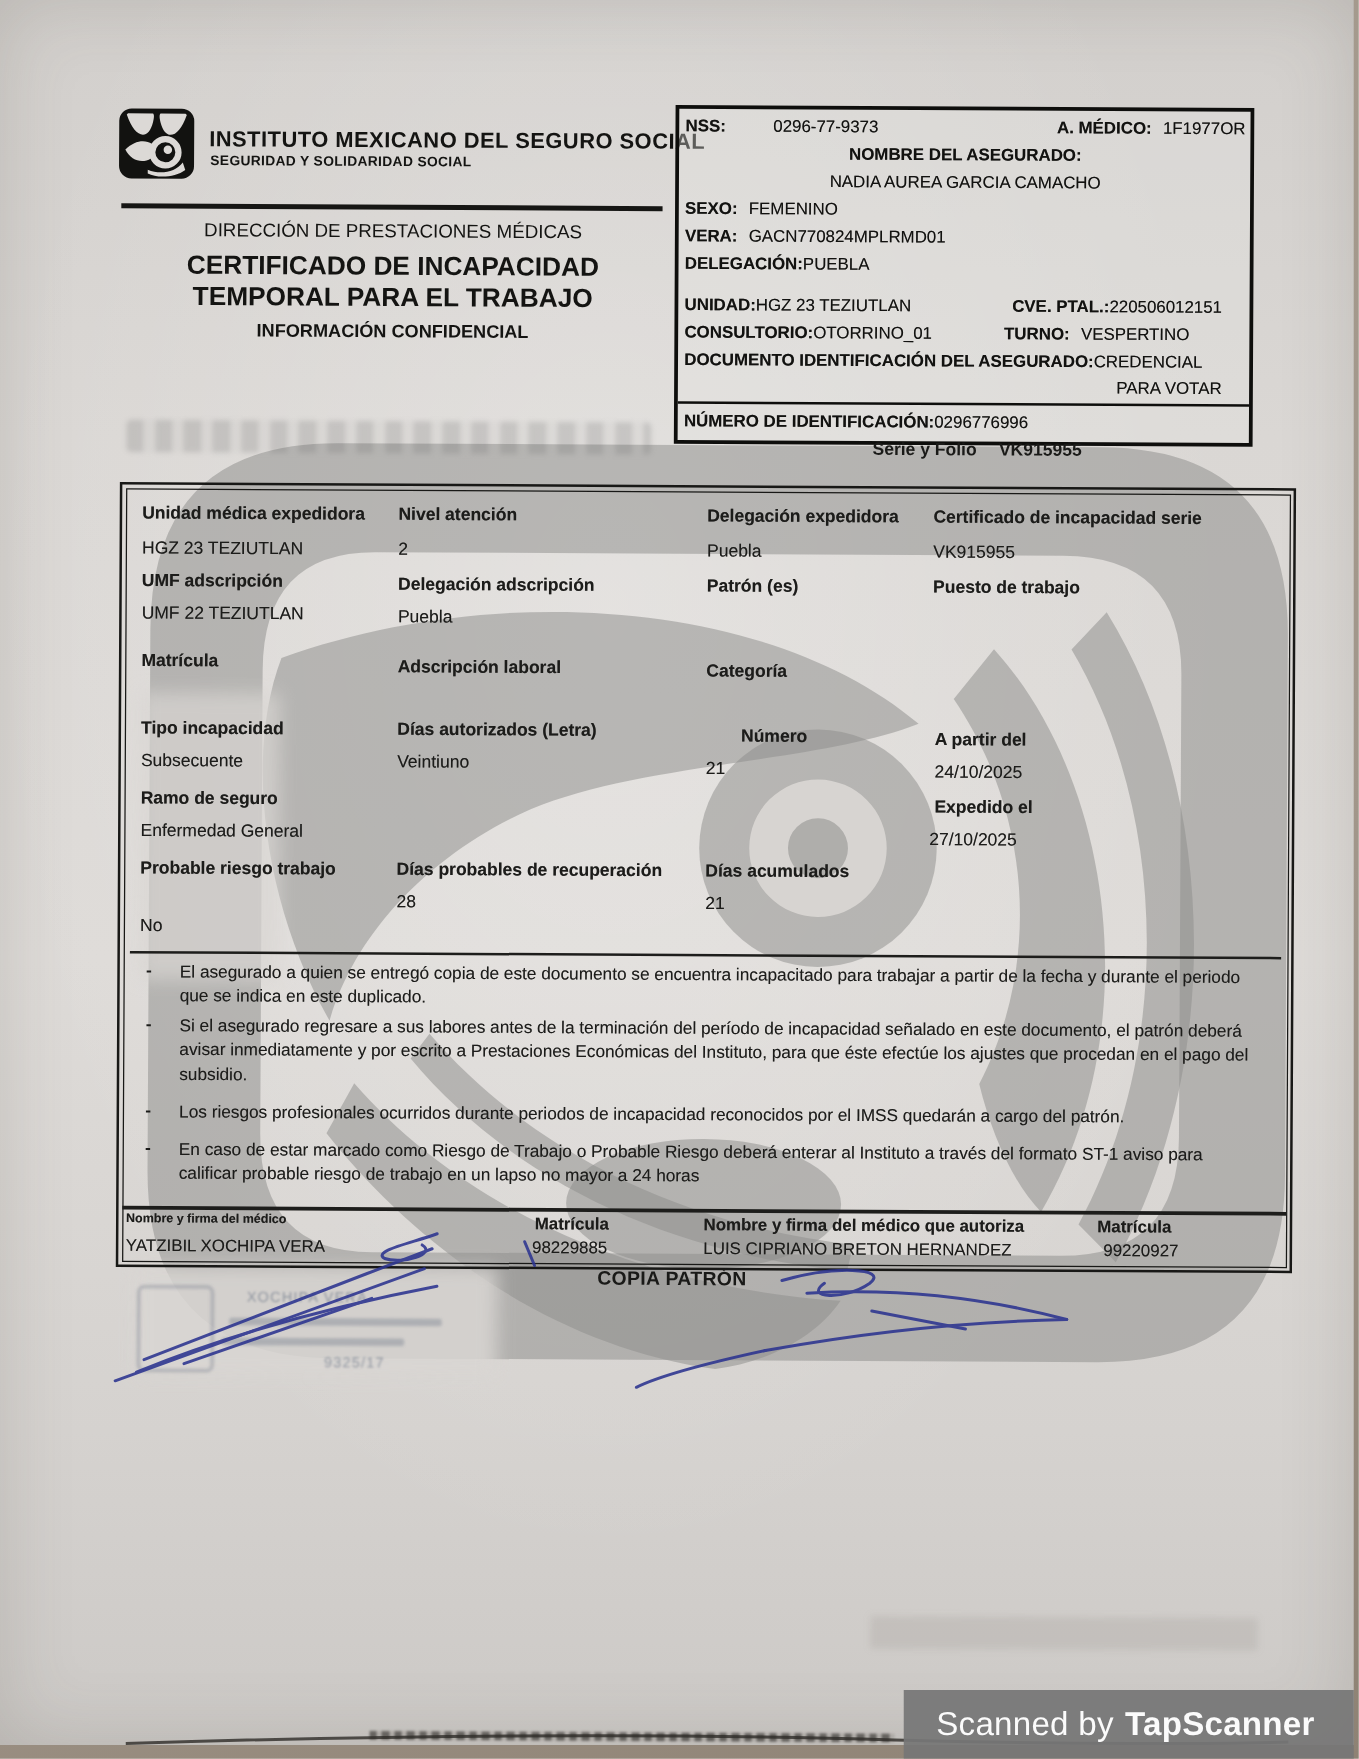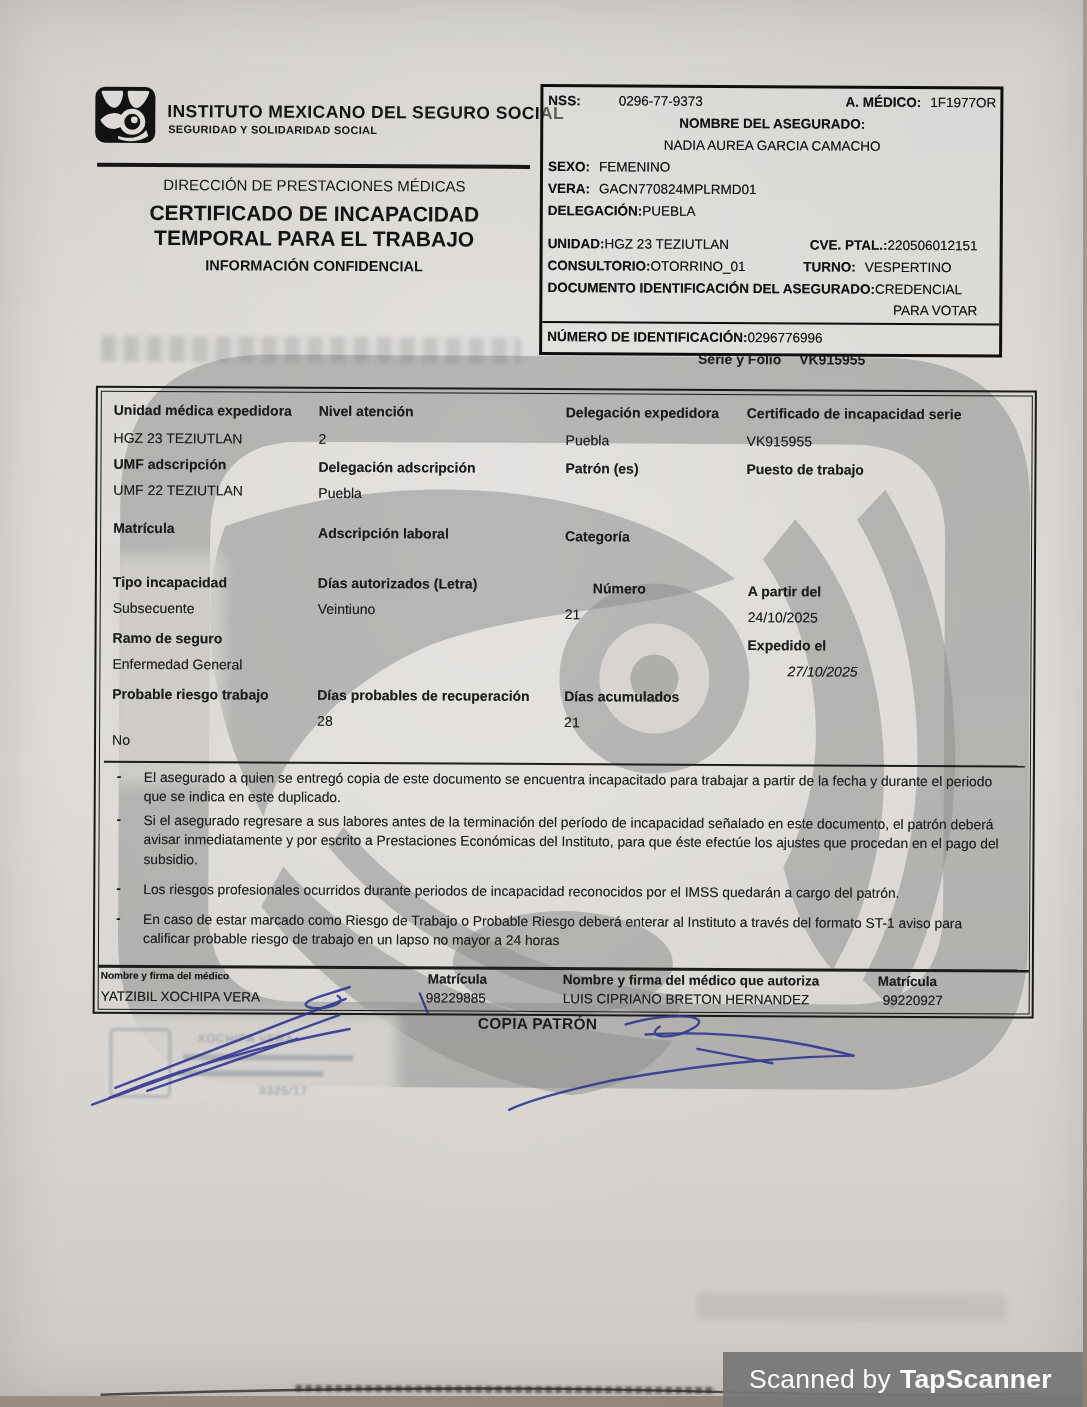--- a/index.html
+++ b/index.html
@@ -190,21 +190,21 @@
   <div class="cell lbl" style="left:565px;top:580px;z-index:3;margin-left:28px;">Número</div>
   <div class="cell lbl" style="left:748px;top:582px;z-index:3;">A partir del</div>
   <div class="cell" style="left:113px;top:602px;z-index:3;">Subsecuente</div>
   <div class="cell" style="left:318px;top:602px;z-index:3;">Veintiuno</div>
   <div class="cell" style="left:565px;top:606px;z-index:3;">21</div>
   <div class="cell" style="left:748px;top:608px;z-index:3;">24/10/2025</div>
 
   <div class="cell lbl" style="left:113px;top:632px;z-index:3;">Ramo de seguro</div>
   <div class="cell lbl" style="left:748px;top:636px;z-index:3;">Expedido el</div>
   <div class="cell" style="left:113px;top:658px;z-index:3;">Enfermedad General</div>
-  <div class="cell" style="left:788px;top:662px;z-index:3;font-style:italic;">27/10/2025</div>
+  <div class="cell" style="left:744px;top:662px;z-index:3;">27/10/2025</div>
 
   <div class="cell lbl" style="left:113px;top:688px;z-index:3;">Probable riesgo trabajo</div>
   <div class="cell lbl" style="left:318px;top:688px;z-index:3;">Días probables de recuperación</div>
   <div class="cell lbl" style="left:565px;top:688px;z-index:3;">Días acumulados</div>
   <div class="cell" style="left:113px;top:734px;z-index:3;">No</div>
   <div class="cell" style="left:318px;top:714px;z-index:3;">28</div>
   <div class="cell" style="left:565px;top:714px;z-index:3;">21</div>
 
   <div class="note-dash" style="left:118px;top:770px;z-index:3;">-</div>
   <div class="note" style="top:770px;z-index:3;">El asegurado a quien se entregó copia de este documento se encuentra incapacitado para trabajar a partir de la fecha y durante el periodo que se indica en este duplicado.</div>

